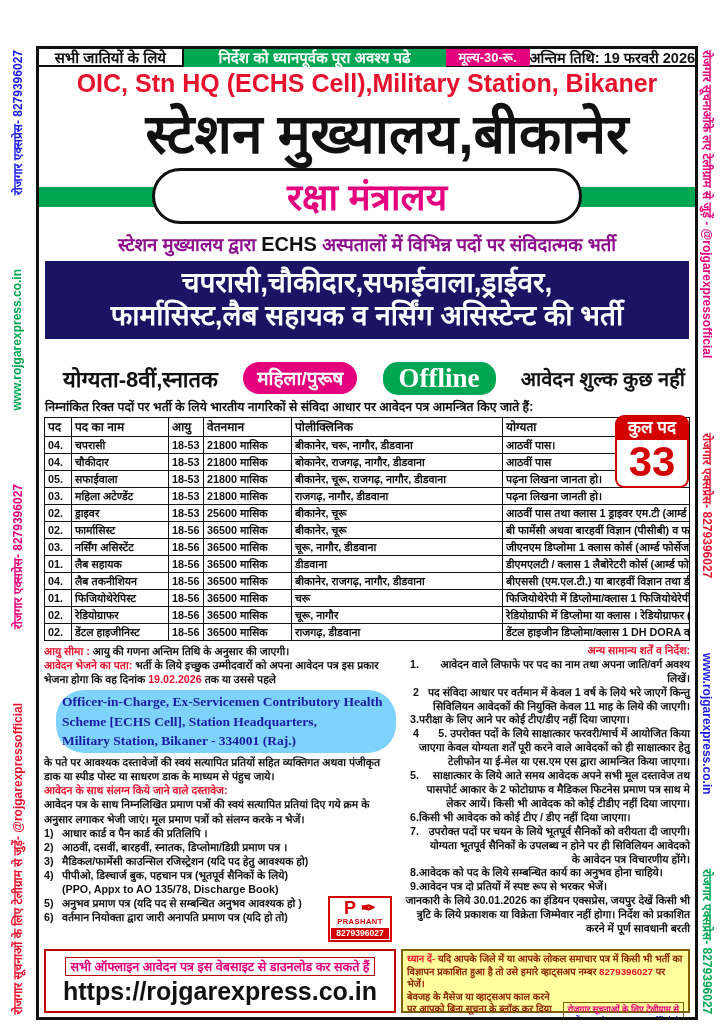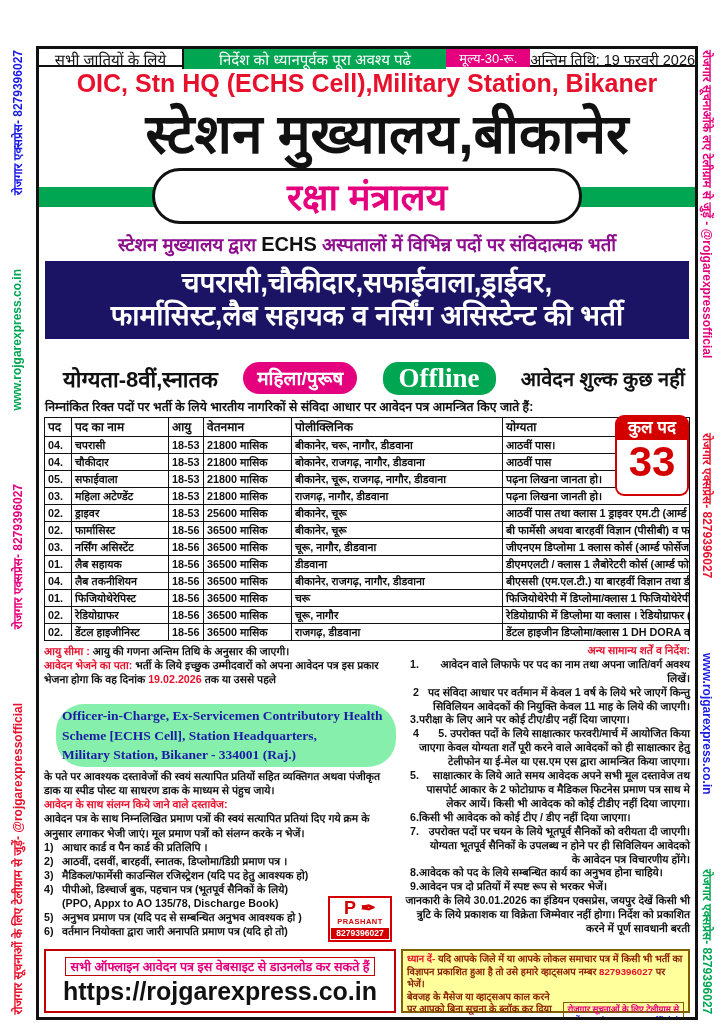--- a/index.html
+++ b/index.html
@@ -12,21 +12,21 @@
   .side { position: absolute; top: 40px; bottom: 0; width: 34px; display: flex;
           flex-direction: column; justify-content: space-between; align-items: center; padding: 10px 0; }
   .side-left { left: 0; }
   .side-right { right: 0; }
   .vtext { writing-mode: vertical-rl; transform: rotate(180deg); font-size: 12px; font-weight: bold; white-space: nowrap; }
   .vtext-r { writing-mode: vertical-rl; font-size: 12px; font-weight: bold; white-space: nowrap; }
   
   .main { position: absolute; left: 36px; top: 46px; width: 662px; height: 974px;
           border: 3px solid #111; background: #fff; display: flex; flex-direction: column; overflow: hidden; }
   
-  .topbar { display: flex; border-bottom: 2px solid #111; height: 18px; font-weight: normal; align-items: flex-start; }
+  .topbar { display: flex; border-bottom: 2px solid #111; height: 18px; font-weight: bold; align-items: center; }
   .topbar > div { display: flex; align-items: center; justify-content: center; white-space: nowrap; }
   .tb-cell1 { width: 148px; font-size: 15px; border-right: 2px solid #111; color:#111; }
   .tb-cell2 { width: 268px; background: #00a651; color: #fff; font-size: 15px; }
   .tb-cell3 { width: 86px; background: #e5007d; color: #fff; font-size: 13px; }
   .tb-cell4 { flex: 1; font-size: 14.5px; color:#111; }
   .oic { color: #e8112d; font-weight: 800; text-align: center; font-size: 25px; padding-top: 2px; white-space: nowrap; }
   .big-title { font-size: 55px; font-weight: 800; color: #111; text-align: center; line-height: 1.05;
                white-space: nowrap; padding: 8px 0 2px 0; margin-left: 40px; }
   
   .stripe { position: relative; height: 58px; margin-top: 2px; }
@@ -48,29 +48,29 @@
   .intro { font-size: 12.3px; font-weight: bold; padding: 1px 6px 0 6px; white-space: nowrap; color:#111; }
   
   .table-wrap { position: relative; margin: 2px 5px 0 5px; }
   table { width: 100%; border-collapse: collapse; font-size: 10.8px; font-weight: bold; color: #111; table-layout: fixed; }
   th, td { border: 1.6px solid #111; padding: 0.5px 3px; text-align: left; overflow: hidden; white-space: nowrap; height: 14.6px; }
   th { font-size: 12px; }
   .badge { position: absolute; top: -2px; right: 1px; width: 74px; text-align: center; z-index: 5; }
   .badge-top { background: #d40000; color: #fff; font-weight: 800; font-size: 17px; border-radius: 9px 9px 0 0;
                border: 2.5px solid #d40000; line-height: 1.25; }
   .badge-num { background: #fff; color: #d40000; font-size: 42px; font-weight: 800; border: 2.5px solid #d40000;
-               border-top: none; border-radius: 0 0 9px 9px; line-height: 0.95; padding: 2px 0 12px 0; }
+               border-top: none; border-radius: 0 0 9px 9px; line-height: 0.95; padding: 2px 0 4px 0; }
   
   .columns { flex: 1; display: flex; padding: 3px 5px 0 5px; gap: 6px; overflow: hidden; }
   .col-left { width: 352px; font-size: 10.7px; font-weight: bold; line-height: 1.32; color: #111; position: relative; }
   .col-right { flex: 1; font-size: 10.7px; font-weight: bold; line-height: 1.3; color: #111; text-align: right; }
   .red-label { color: #e8112d; }
   .date-red { color: #e8112d; }
-  .addr-block { background: #86efac; color: #1a1aa6; font-weight: bold; font-family: "Liberation Serif", serif;
-                font-size: 13.5px; line-height: 1.45; padding: 2px 6px; margin: 18px 0 2px 12px; border-radius: 28px; }
+  .addr-block { background: #7dd3fc; color: #1a1aa6; font-weight: bold; font-family: "Liberation Serif", serif;
+                font-size: 13.5px; line-height: 1.45; padding: 2px 6px; margin: 4px 0 2px 12px; border-radius: 28px; }
   .doc-item, .cond-item { display: flex; }
   .doc-n { width: 18px; flex: none; }
   .cond-n { width: 17px; flex: none; }
   .doc-t { white-space: pre-line; }
   
   .stamp { position: absolute; right: 4px; bottom: 4px; width: 64px; border: 2px solid #d40000; background: #fff;
            text-align: center; padding: 1px; }
   .stamp-p { color: #d40000; font-size: 18px; font-weight: 800; line-height: 1; }
   .stamp-name { color: #d40000; font-size: 7.5px; font-weight: 800; letter-spacing: 0.5px; }
   .stamp-phone { background: #d40000; color: #fff; font-size: 8.5px; font-weight: 800; margin-top: 1px; }

